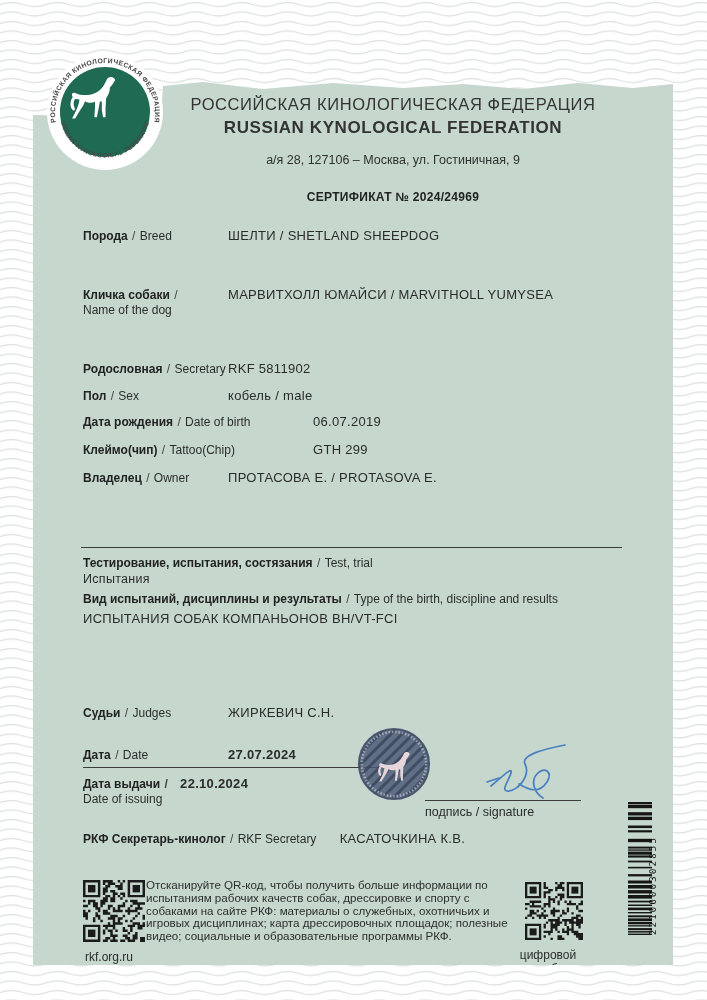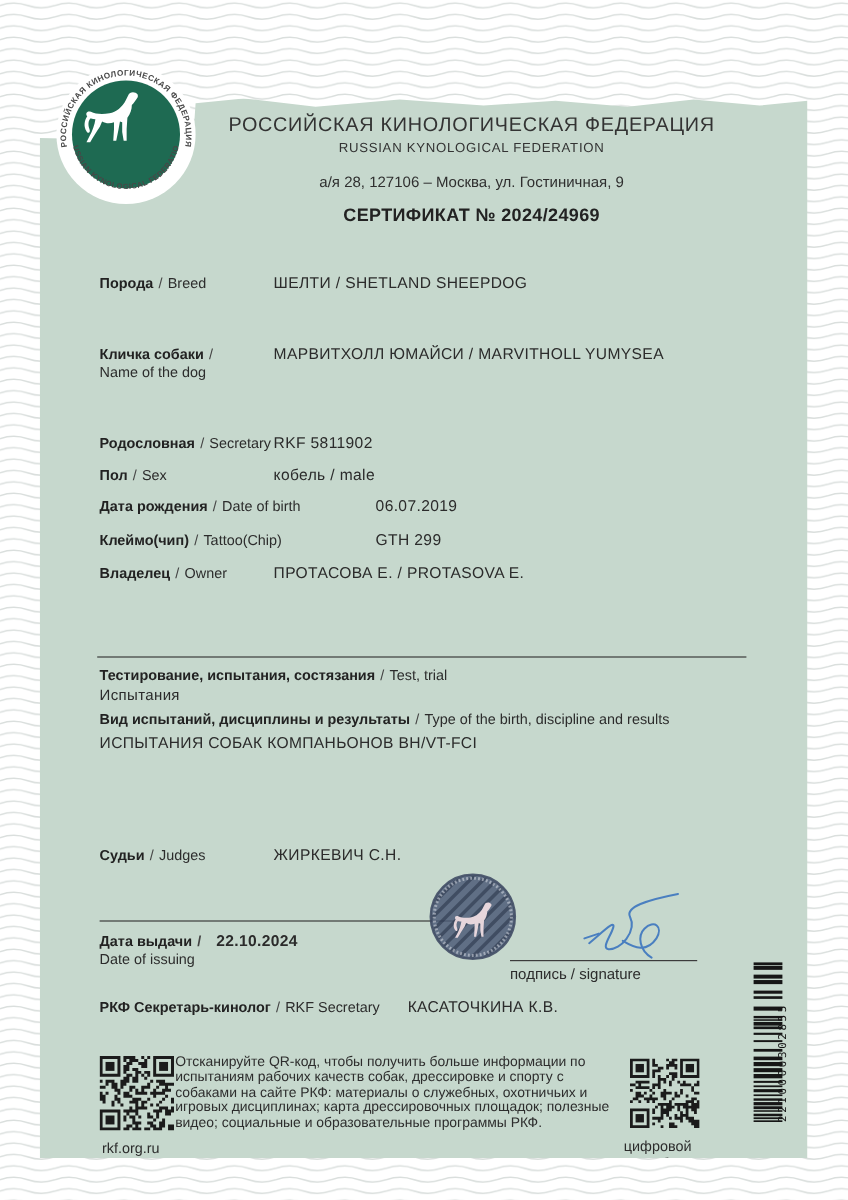--- a/index.html
+++ b/index.html
@@ -6,23 +6,23 @@
   .page{position:relative;width:707px;height:1000px;background:#fef9c3;overflow:hidden;
         font-family:"Liberation Sans",sans-serif;color:#2c2c2c;}
   .waves{position:absolute;left:0;top:0;z-index:0;}
   .panel{position:absolute;left:33px;top:62px;width:640px;height:903px;z-index:1;
          background:#c6d8cd;
          clip-path:polygon(0px 53px,96px 55px,128px 53px,130px 24px,170px 20px,230px 27px,
                    300px 21px,370px 26px,430px 22px,490px 27px,545px 21px,600px 26px,
                    640px 22px,640px 903px,0px 903px);}
   .hdr{position:absolute;left:90px;top:33px;width:540px;text-align:center;}
   .hdr .ru{font-size:16.5px;font-weight:500;letter-spacing:.6px;color:#333;}
-  .hdr .en{font-size:11px;font-weight:400;letter-spacing:.6px;color:#333;margin-top:4px;}
+  .hdr .en{font-size:17px;font-weight:700;letter-spacing:.6px;color:#333;margin-top:4px;}
   .hdr .addr{font-size:12.5px;margin-top:15px;color:#2f2f2f;}
-  .hdr .cert{font-size:15px;font-weight:700;margin-top:12px;letter-spacing:.3px;color:#222;}
+  .hdr .cert{font-size:12px;font-weight:700;margin-top:23px;letter-spacing:.3px;color:#222;}
   .row{position:absolute;left:50px;font-size:12px;line-height:1.25;width:560px;}
   .row b{font-weight:700;color:#222;}
   .sep{color:#444;padding:0 1px;}
   .val{font-size:13px;letter-spacing:.3px;color:#2b2b2b;}
   .vab{position:absolute;top:-1px;left:145px;white-space:nowrap;}
   .vab2{position:absolute;top:-1px;left:230px;white-space:nowrap;}
   .vblock{display:block;margin-top:4px;}
   .hline{position:absolute;background:#3c3c3c;height:1.4px;}
   .sigline{position:absolute;left:392px;top:738px;width:156px;height:1.4px;background:#3c3c3c;}
   .sigcap{position:absolute;left:392px;top:743px;width:156px;text-align:left;font-size:12.5px;}
@@ -111,20 +111,24 @@
       <b>Вид испытаний, дисциплины и результаты</b> <span class="sep">/</span> <span>Type of the birth, discipline and results</span>
       <span class="val vblock">ИСПЫТАНИЯ СОБАК КОМПАНЬОНОВ BH/VT-FCI</span>
     </div>
 
 
     <div class="row" style="top:644px">
       <b>Судьи</b> <span class="sep">/</span> <span>Judges</span>
       <span class="val vab">ЖИРКЕВИЧ С.Н.</span>
     </div>
 
+    <div class="row" style="top:686px">
+      <b>Дата</b> <span class="sep">/</span> <span>Date</span>
+      <span class="val vab" style="font-weight:700">27.07.2024</span>
+    </div>
 
     <div class="hline" style="left:50px;top:705px;width:300px"></div>
 
     <div class="row" style="top:714px">
       <b>Дата выдачи</b> <b><span class="sep">/</span></b>
       <span class="val" style="font-weight:700;margin-left:8px">22.10.2024</span><br>
       <span>Date of issuing</span>
     </div>
 
     <div class="sigline"></div>

